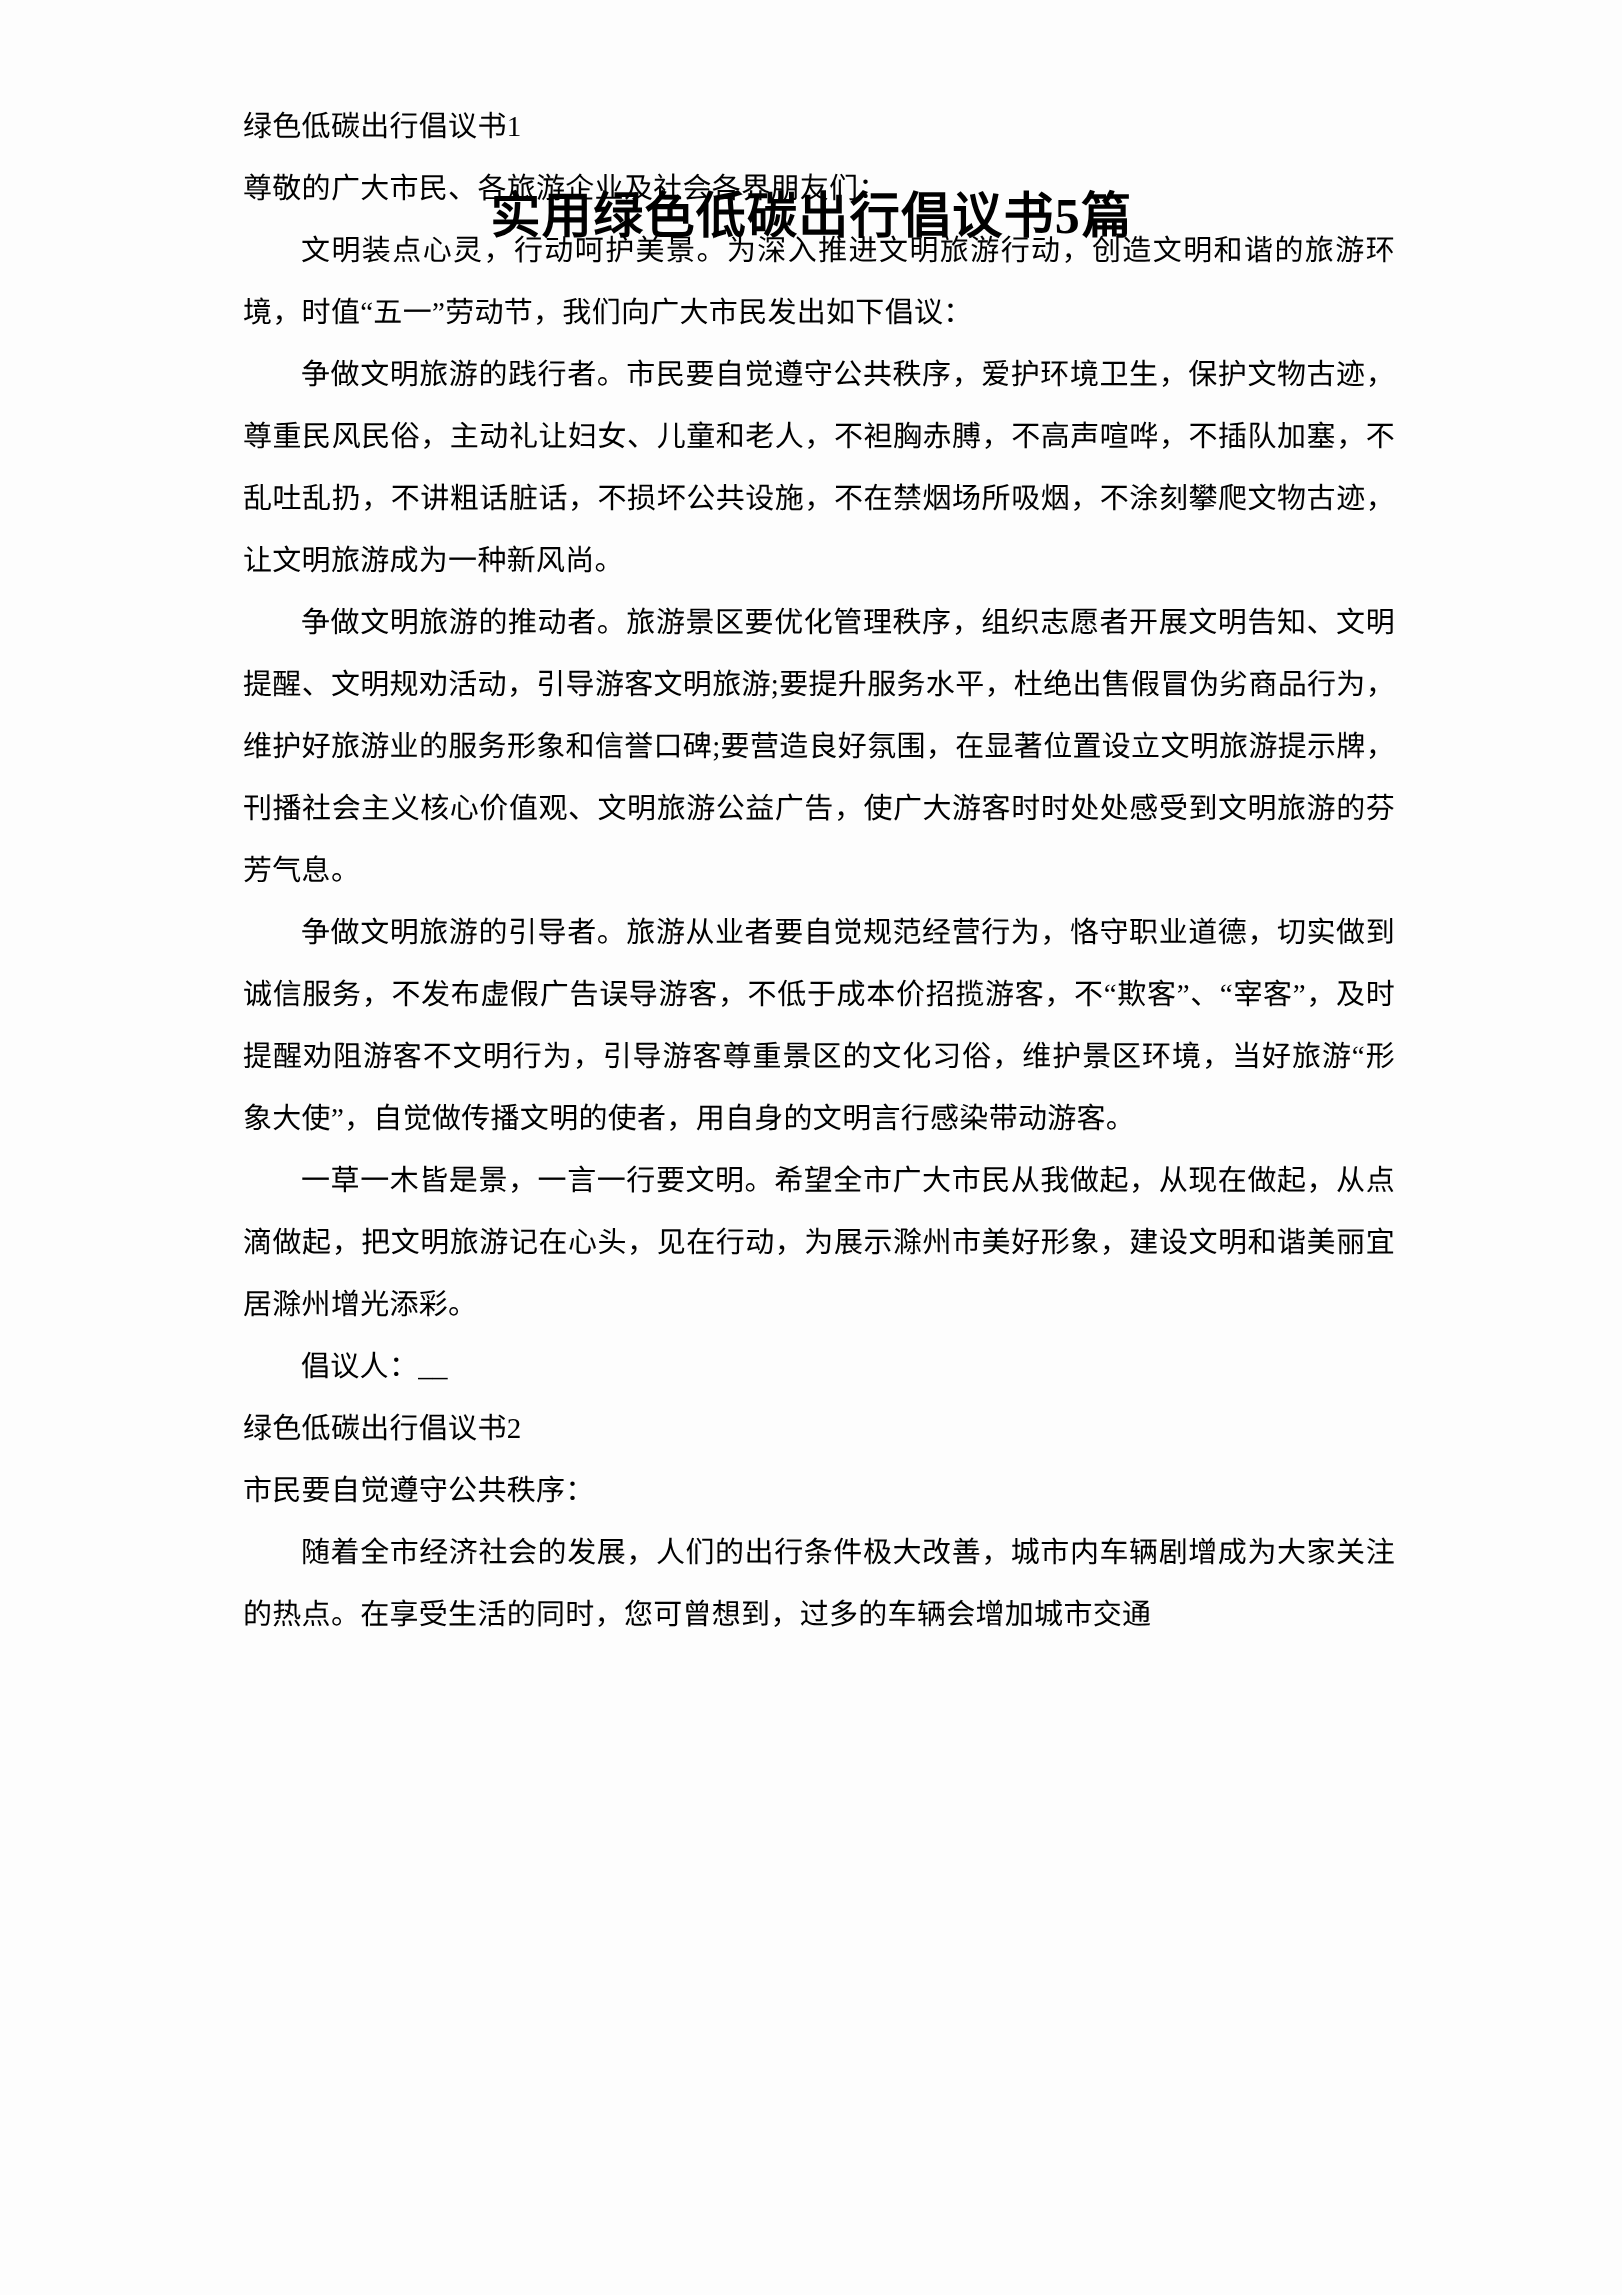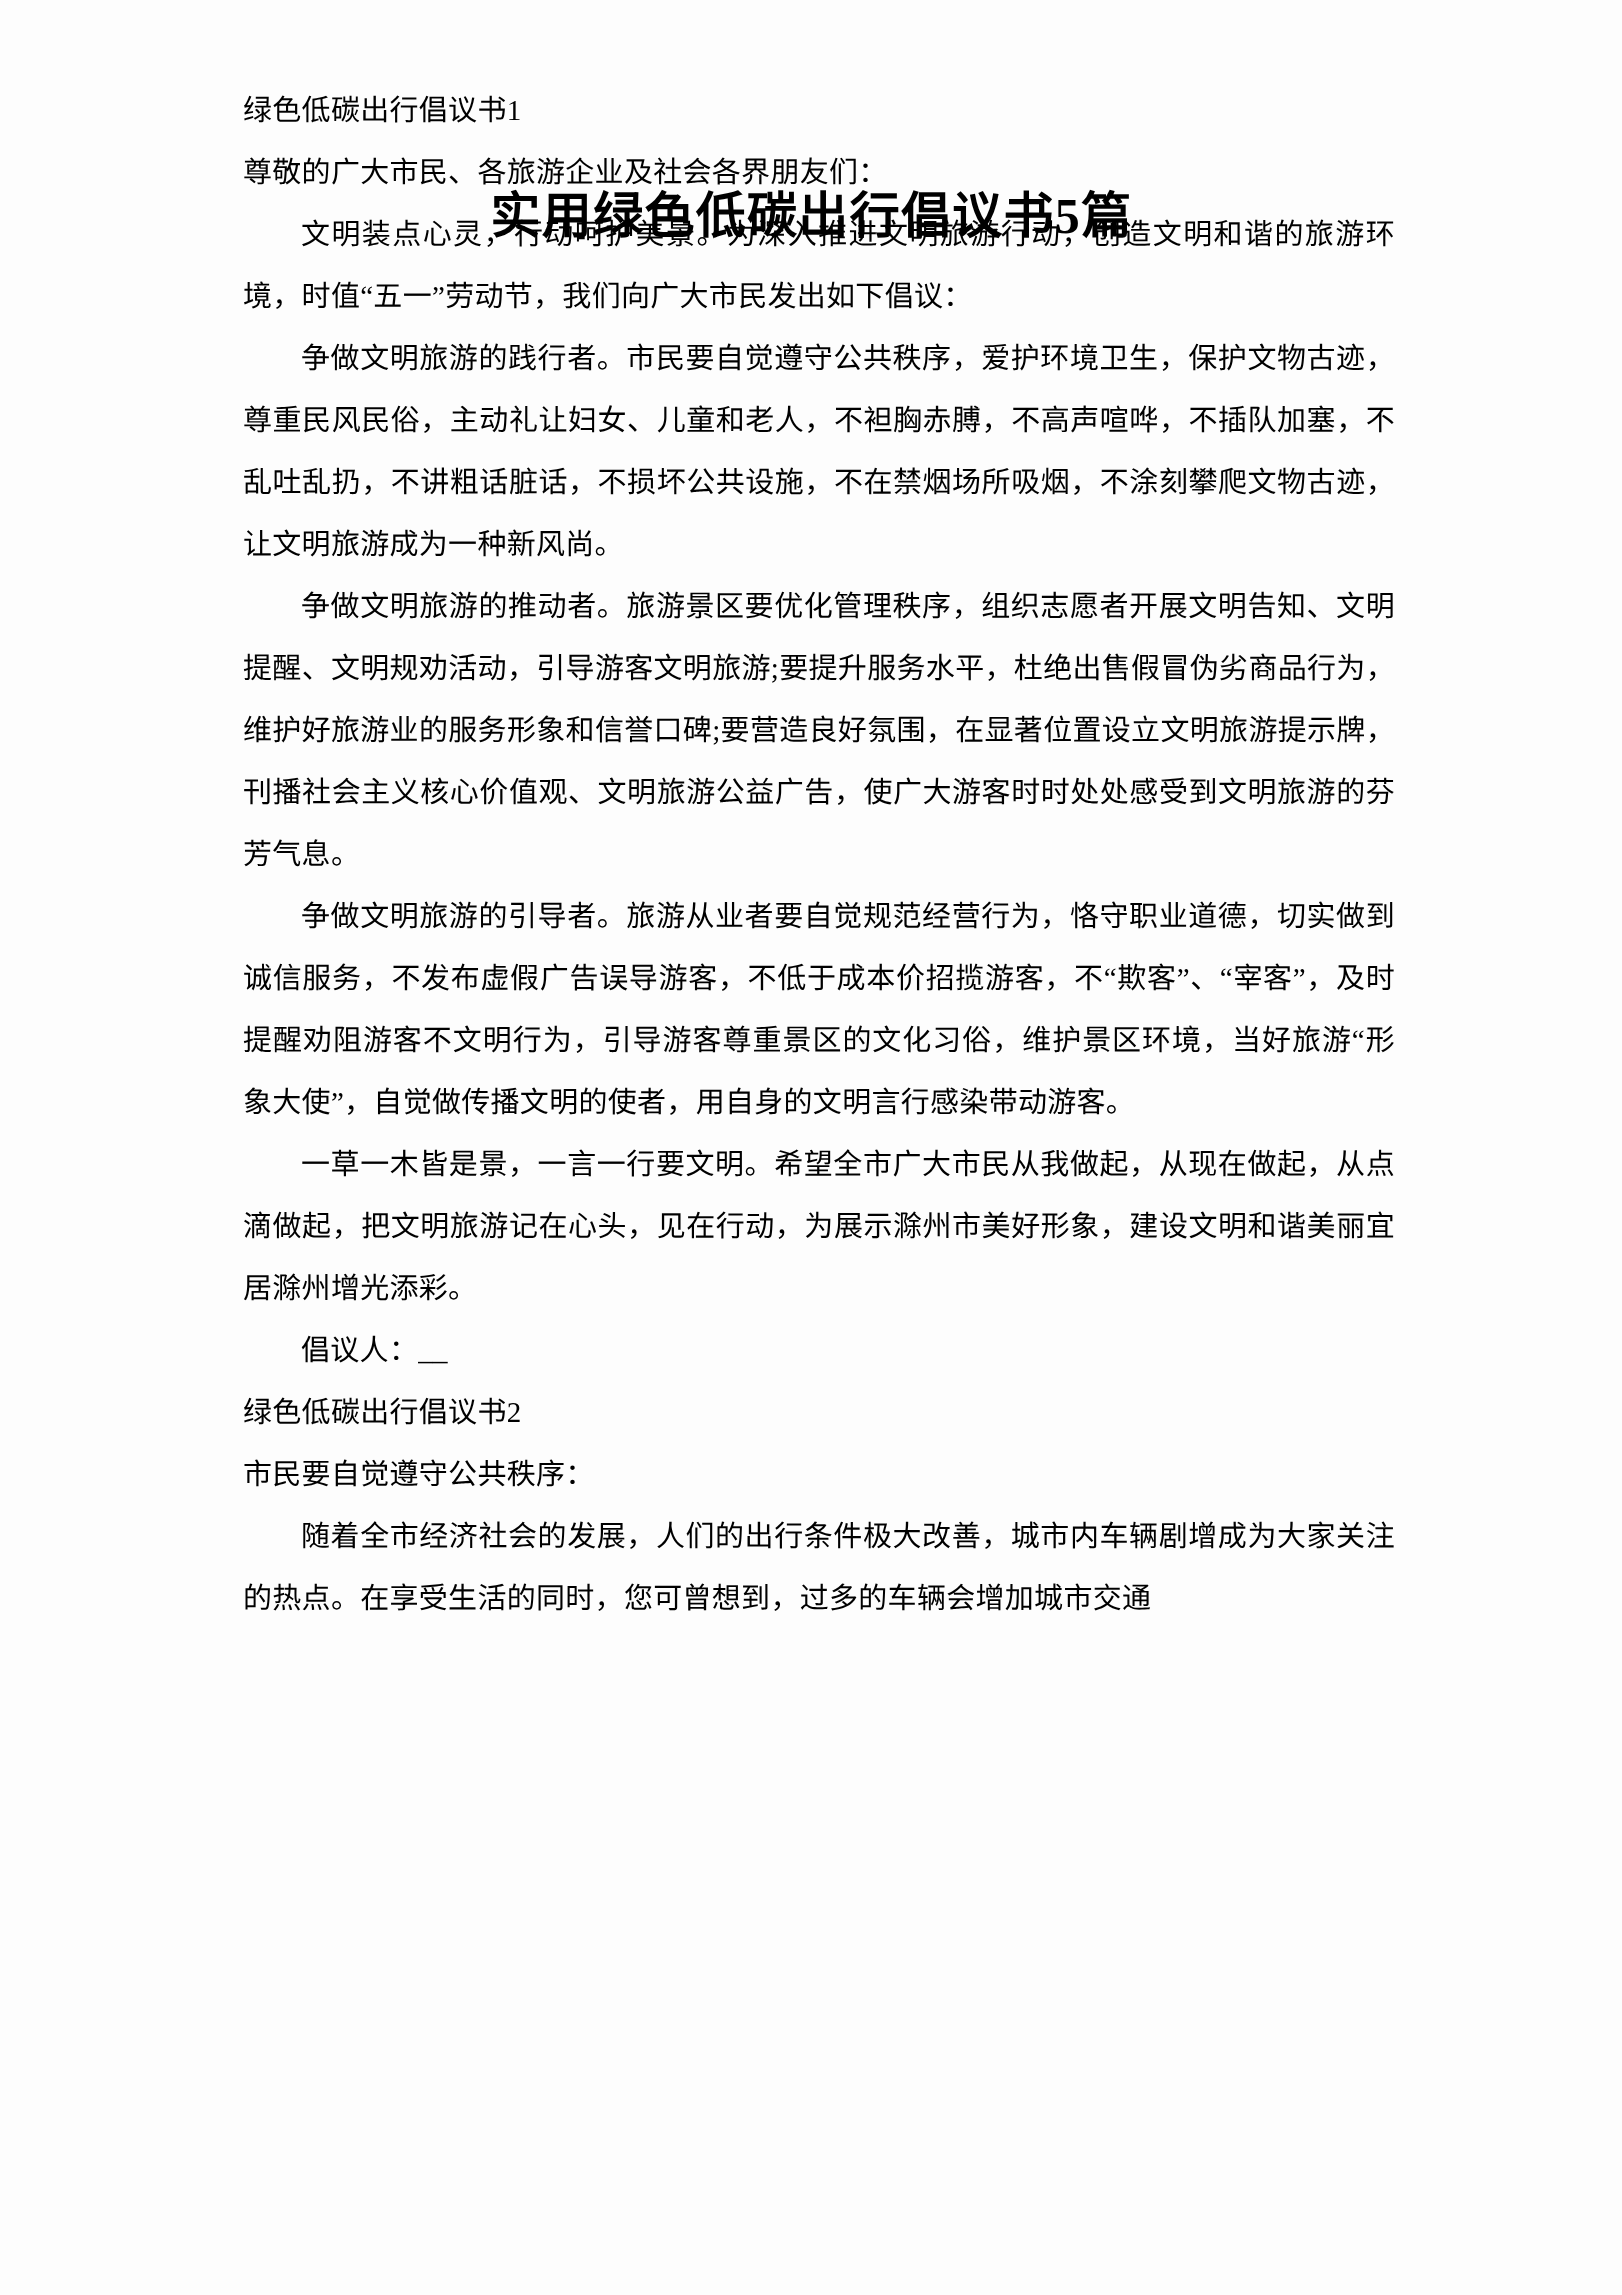--- a/index.html
+++ b/index.html
@@ -20,21 +20,21 @@
     box-sizing: border-box;
     width: 1623px;
     height: 2295px;
     background: #fdfdfd;
     padding: 0;
     overflow: hidden;
   }
   .content {
     position: absolute;
     left: 243px;
-    top: 0;
+    top: 16px;
     width: 1152px;
   }
   .doc-title {
     margin: 0;
     padding: 0;
     text-align: center;
     font-family: "Liberation Serif", "DejaVu Serif", serif;
     font-weight: 700;
     font-size: 50px;
     line-height: 1.15;

